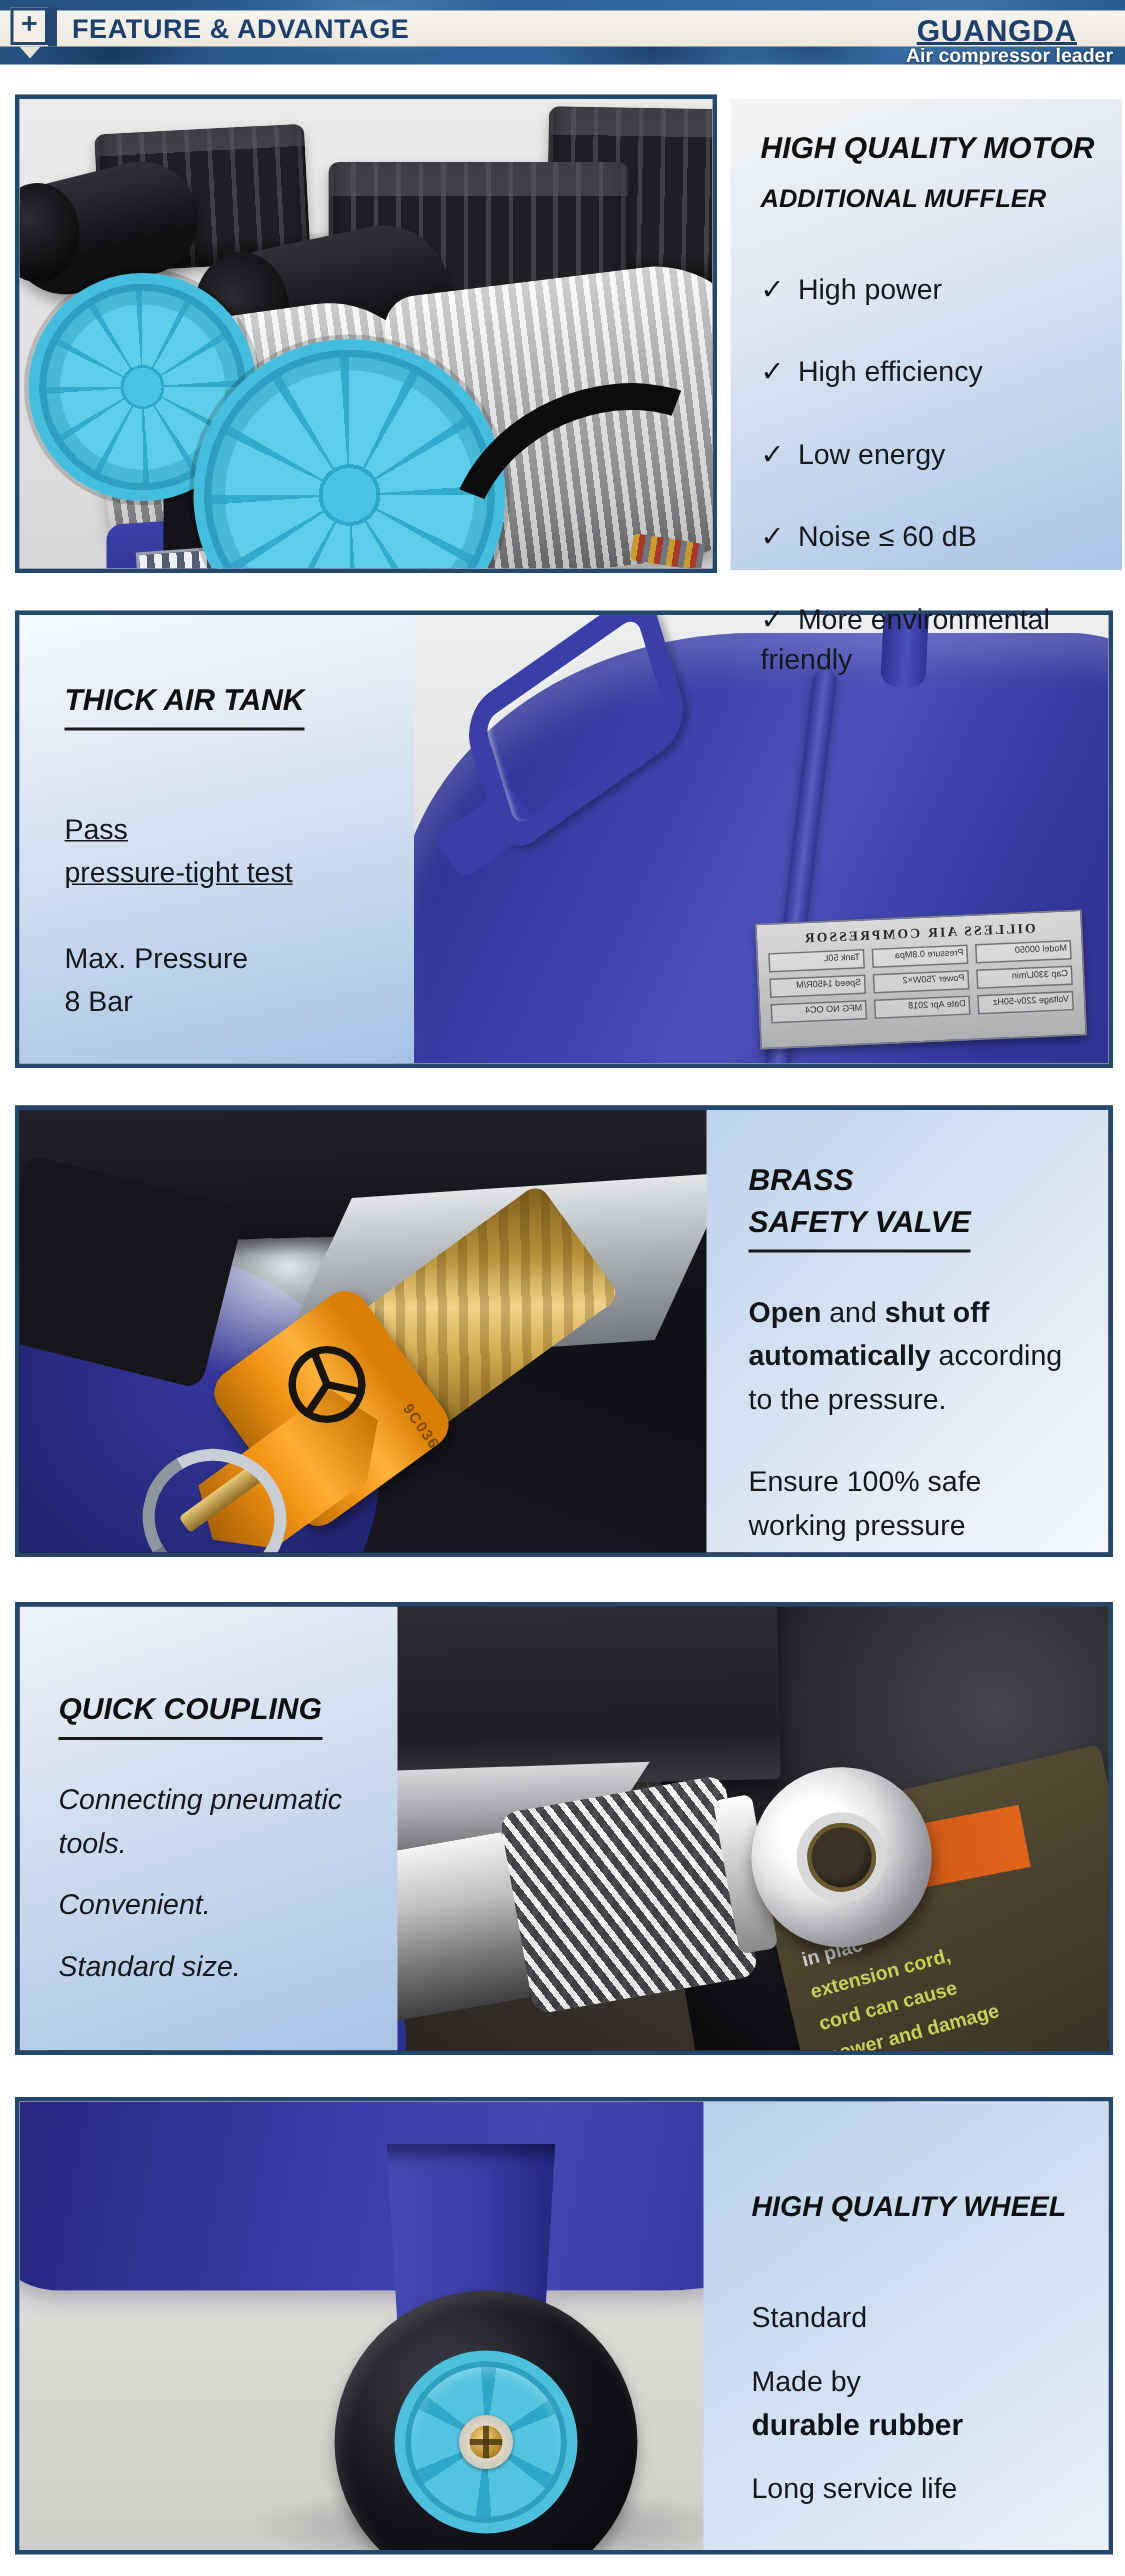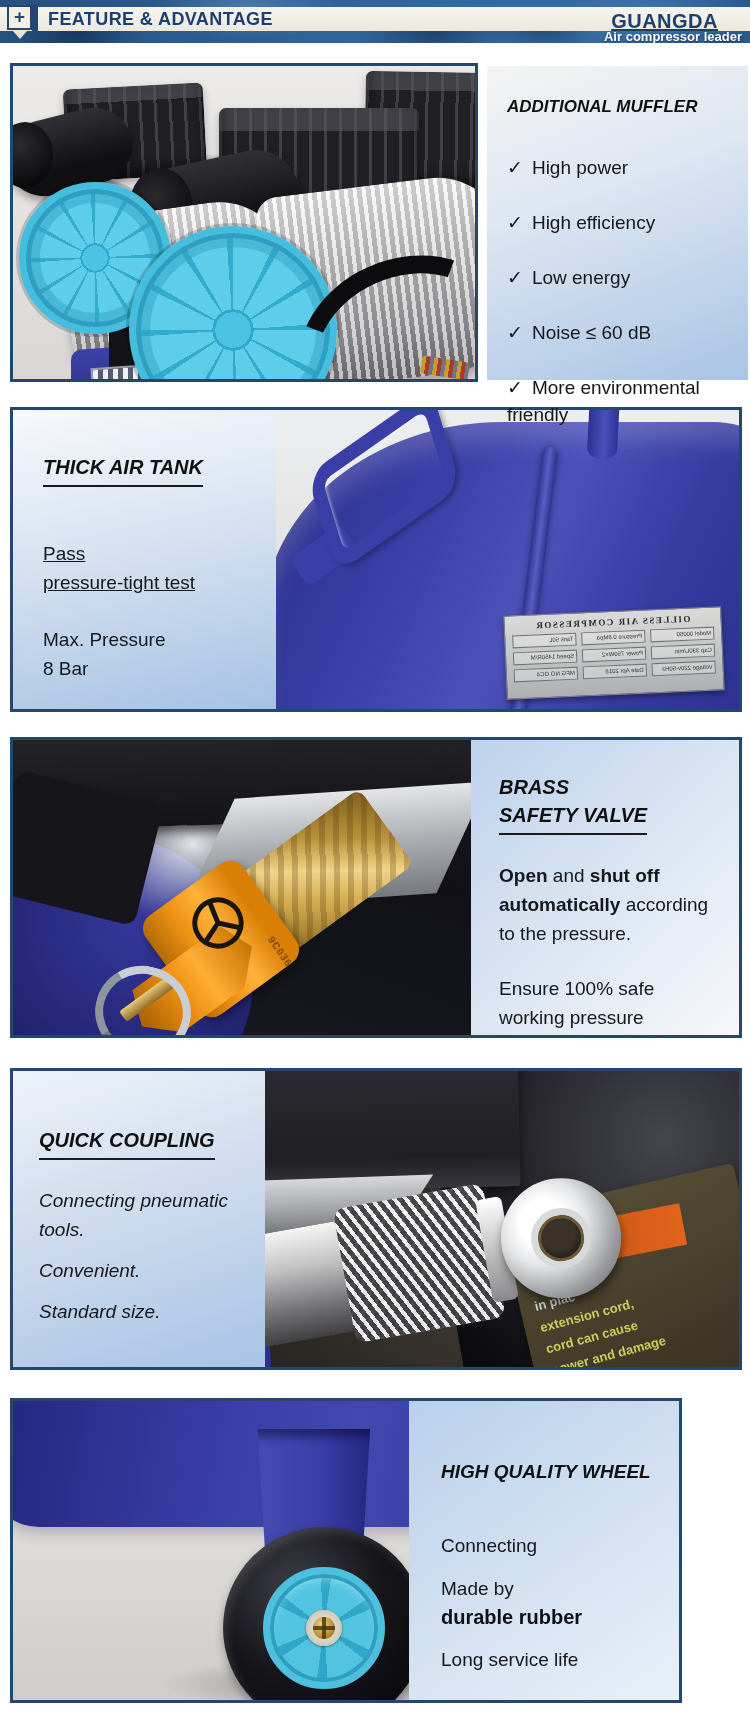--- a/index.html
+++ b/index.html
@@ -57,21 +57,21 @@
   .s3-p1{width:224px;margin-top:26px;}
   .s3-p2{width:200px;margin-top:26px;}
 
   
   .s4-card{left:10px;top:1068px;width:732px;height:302px;background:#2b2722;}
   .s4-panel{left:0;top:0;width:252px;height:100%;
     background:linear-gradient(162deg,#eef3f9 0%,#cfdcee 45%,#a8c3e5 100%);padding:56px 18px 0 26px;}
   .s4-body div{margin-bottom:12px;}
 
   
-  .s5-card{left:10px;top:1398px;width:672px;height:305px;padding-left:48px;}
+  .s5-card{left:10px;top:1398px;width:732px;height:305px;padding-left:48px;}
   .s5-panel{right:0;top:0;width:270px;height:100%;
     background:linear-gradient(145deg,#b9cfeb 0%,#cfdff1 45%,#e9f0f8 100%);padding:58px 16px 0 32px;}
   .s5-body{margin-top:46px;}
   .s5-body .row{margin-bottom:14px;}
   .bigb{font-size:20px;font-weight:bold;color:#0e1116;line-height:28px;}
 
   
   .ph1{position:absolute;inset:0;background:linear-gradient(180deg,#edebe9 0%,#e2e0de 60%,#d9d7d5 100%);overflow:hidden;}
   .m-rod{left:40px;top:86px;width:410px;height:13px;background:linear-gradient(180deg,#e8e8e8,#8a8a8c);transform:rotate(-2deg);border-radius:6px;}
   .mtop{background-color:#202024;background-image:linear-gradient(180deg,rgba(90,90,98,.55) 0 16%,rgba(0,0,0,0) 16%),
@@ -271,20 +271,21 @@
       <div class="abs m-foot footB"></div>
       <div class="abs m-vent"></div>
       <div class="abs fan fan2"></div>
       <div class="abs fan fan1"></div>
       <div class="abs m-cable"></div>
       <div class="abs m-wires"></div>
     </div>
   </div>
 
   <div class="panel s1-panel">
+    <div class="h1">HIGH QUALITY MOTOR</div>
     <div class="h2" style="margin-top:10px;">ADDITIONAL MUFFLER</div>
     <ul class="checklist">
       <li><span class="check">✓</span><span>High power</span></li>
       <li><span class="check">✓</span><span>High efficiency</span></li>
       <li><span class="check">✓</span><span>Low energy</span></li>
       <li><span class="check">✓</span><span>Noise ≤ 60 dB</span></li>
       <li><span class="check">✓</span><span>More environmental friendly</span></li>
     </ul>
   </div>
 
@@ -400,21 +401,21 @@
       <div class="abs w-tab"></div>
       <div class="abs w-bracket"></div>
       <div class="abs w-tire"></div>
       <div class="abs w-hub"></div>
       <div class="abs w-cap"></div>
       <div class="abs w-screw"></div>
     </div>
     <div class="panel s5-panel">
       <div class="h1" style="font-size:19px;">HIGH QUALITY WHEEL</div>
       <div class="bodytxt s5-body">
-        <div class="row">Connecting</div>
+        <div class="row">Standard</div>
         <div>Made by</div>
         <div class="bigb row">durable rubber</div>
         <div class="row">Long service life</div>
       </div>
     </div>
   </div>
 
 </div>
 
 </body></html>

